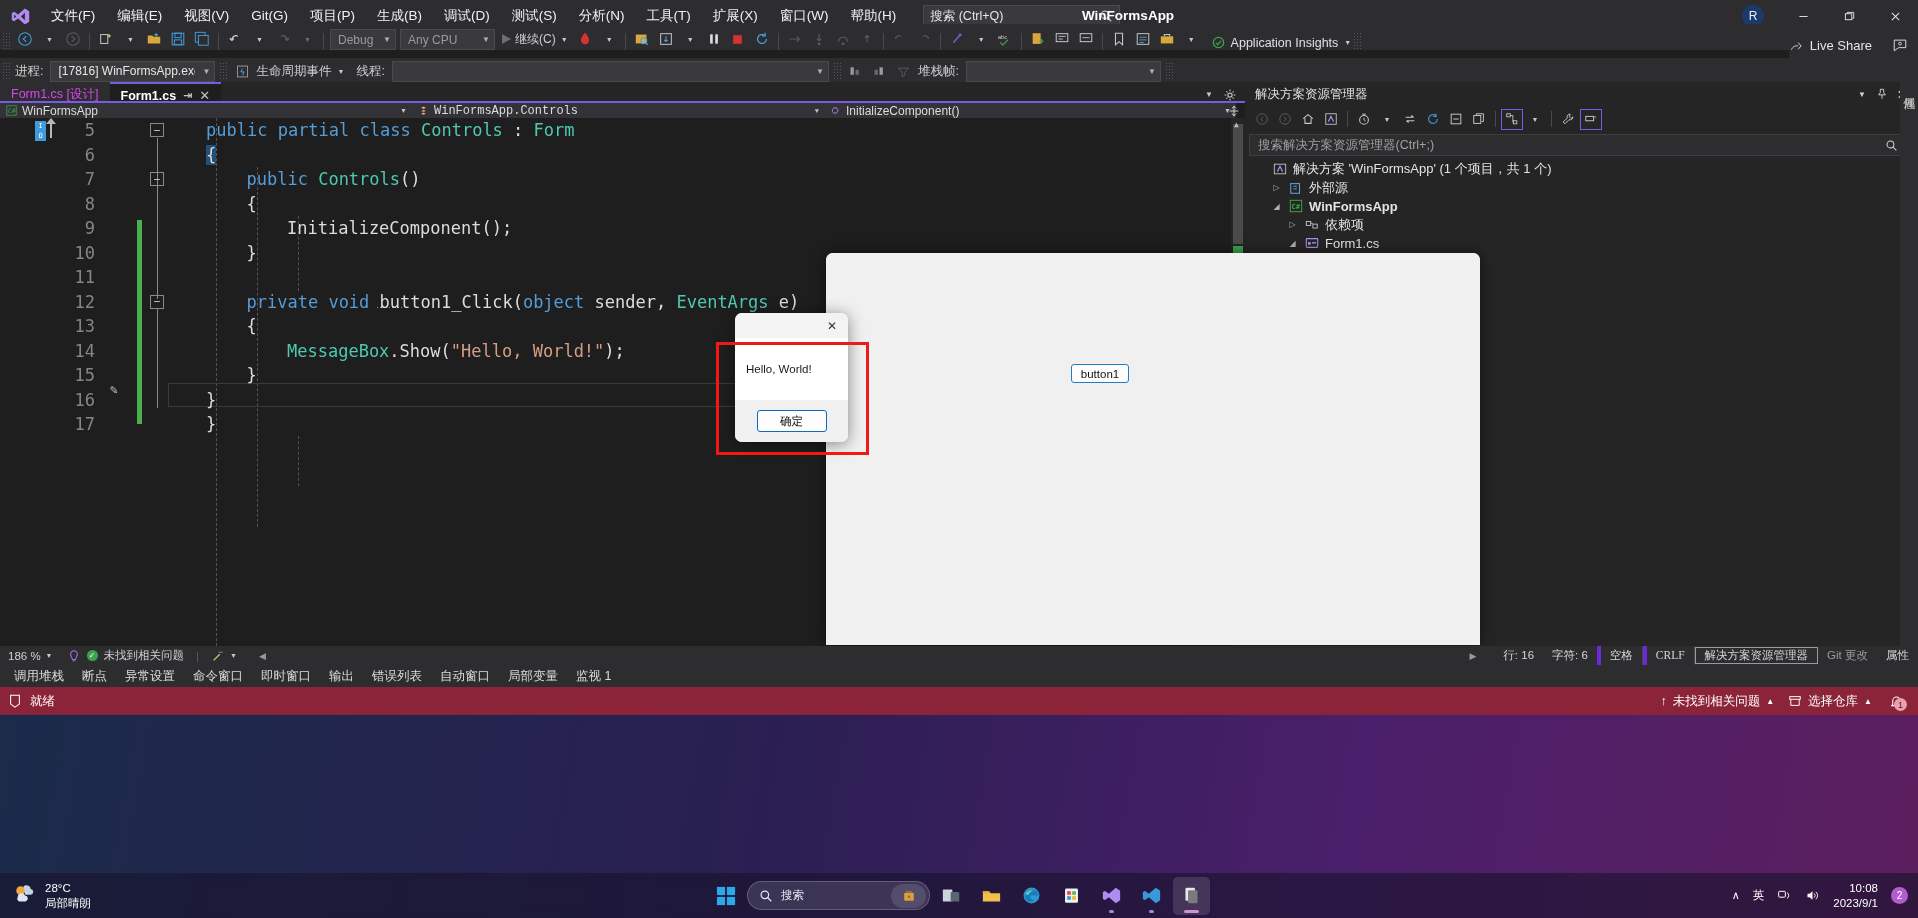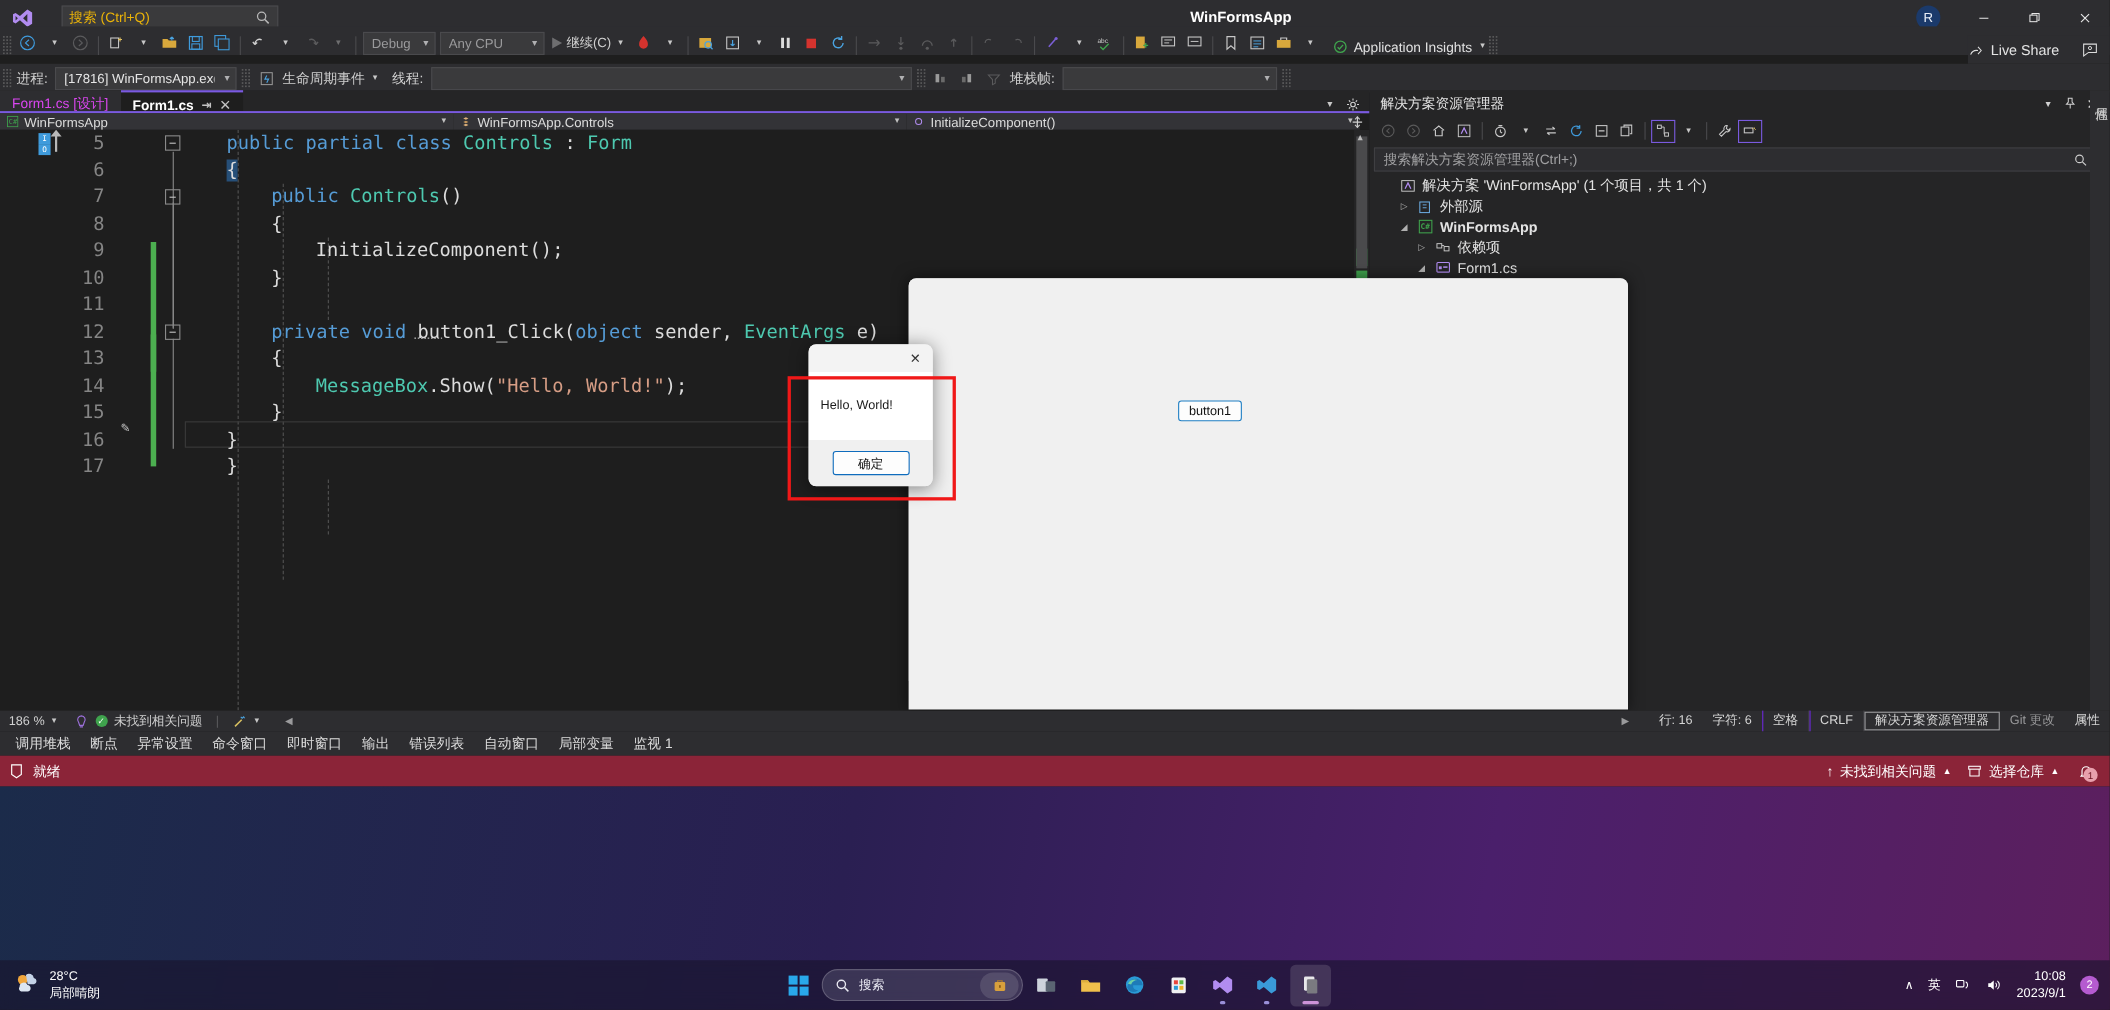--- a/index.html
+++ b/index.html
@@ -22,21 +22,21 @@
   }
   .vs-logo svg { width: 19px; height: 19px; }
   .menu-list { display: flex; align-items: center; height: 32px; }
   .menu-item {
     padding: 0 11px; height: 32px; line-height: 32px; font-size: 13.5px;
     color: #f1f1f1; cursor: default; white-space: nowrap;
   }
   .search-box {
     margin-left: 16px; width: 197px; height: 23px; background: #3a3a3c;
     border: 1px solid #4a4a4d; display: flex; align-items: center;
-    padding: 0 6px; color: #eab308; font-size: 12.5px; position: relative;
+    padding: 0 6px; color: #e5e5e5; font-size: 12.5px; position: relative;
   }
   .search-box .sb-text { flex: 1; }
   .search-box .sb-icon { width: 14px; height: 14px; opacity: .85; }
   .title-app-name {
     position: absolute; left: 1082px; top: 0; height: 32px; line-height: 32px;
     font-size: 13.5px; font-weight: bold; color: #fff;
   }
   .tb-right { position: absolute; right: 0; top: 0; height: 32px; display: flex; align-items: center; }
   .acct-badge {
     width: 22px; height: 22px; border-radius: 50%; background: #1b3a6b;
@@ -115,21 +115,21 @@
   .navrow {
     position: absolute; top: 103px; left: 0; width: 1245px; height: 15px;
     display: flex; align-items: center; font-size: 12px; color: #dcdcdc;
   }
   .navcell {
     height: 15px; display: flex; align-items: center; gap: 5px;
     background: #333337; padding: 0 6px; position: relative;
   }
   .navcell .ncaret { position: absolute; right: 5px; font-size: 7px; color: #c0c0c0; }
   .nav1 { width: 412px; }
-  .nav2 { width: 412px; }
+  .nav2 { width: 412px; font-family: Liberation Mono, monospace; }
   .nav3 { width: 412px; }
   .navbtn-right {
     position: absolute; right: 0; top: 0; width: 22px; height: 15px;
     display: flex; align-items: center; justify-content: center; color: #d0d0d0; font-size: 12px;
   }
 
   
   .editor {
     position: absolute; top: 118px; left: 0; width: 1245px; height: 528px;
     background: #1e1e1e; overflow: hidden;
@@ -178,21 +178,21 @@
     position: absolute; top: 646px; left: 0; width: 1918px; height: 19px;
     background: #2d2d30; display: flex; align-items: center; font-size: 11.5px; color: #d0d0d0;
   }
   .zoomsel { display: flex; align-items: center; gap: 5px; padding: 0 8px; }
   .ok-dot {
     width: 11px; height: 11px; border-radius: 50%; background: #3fa34d; color: #fff;
     font-size: 8px; display: flex; align-items: center; justify-content: center;
   }
   .ed-status-right { position: absolute; right: 0; top: 0; height: 19px; display: flex; align-items: center; gap: 0; }
   .st-cell { padding: 0 9px; height: 19px; line-height: 19px; font-size: 11.5px; color: #d6d6d6; white-space: nowrap; }
-  .st-cell.boxed { border-left: 1px solid #6d28d9; border-right: 1px solid #464649; }
+  .st-cell.boxed { border-left: 4px solid #6d28d9; border-right: 1px solid #464649; font-family: Liberation Serif, serif; }
   .st-cell.sel { border: 1px solid #9a9a9d; height: 17px; line-height: 15px; }
   .st-cell.dim { color: #9a9a9c; }
 
   
   .debug-tabs {
     position: absolute; top: 665px; left: 0; width: 1918px; height: 22px;
     background: #2d2d30; display: flex; align-items: center; padding-left: 5px;
     font-size: 12.5px; color: #dcdcdc; gap: 0;
   }
   .dtab { padding: 0 9px; height: 22px; line-height: 22px; white-space: nowrap; }
@@ -345,20 +345,35 @@
 </head>
 <body>
 
 <div id="app">
 
   <div class="vs-titlebar">
     <div class="vs-logo">
       <svg viewBox="0 0 24 24">
           <path d="M17.5 2 23 5.5v13L17.5 22 9 14.5 4 18l-3-1.6V7.6L4 6l5 3.5L17.5 2zm0 5.2L12.6 12l4.9 4.8V7.2zM4 9.4v5.2L6.6 12 4 9.4z" fill="#b18cf0"></path>
         </svg>
+    </div>
+    <div class="menu-list">
+      <div class="menu-item">文件(F)</div>
+      <div class="menu-item">编辑(E)</div>
+      <div class="menu-item">视图(V)</div>
+      <div class="menu-item">Git(G)</div>
+      <div class="menu-item">项目(P)</div>
+      <div class="menu-item">生成(B)</div>
+      <div class="menu-item">调试(D)</div>
+      <div class="menu-item">测试(S)</div>
+      <div class="menu-item">分析(N)</div>
+      <div class="menu-item">工具(T)</div>
+      <div class="menu-item">扩展(X)</div>
+      <div class="menu-item">窗口(W)</div>
+      <div class="menu-item">帮助(H)</div>
     </div>
     <div class="search-box">
       <span class="sb-text">搜索 (Ctrl+Q)</span>
       <span class="sb-icon">
         <svg viewBox="0 0 16 16" width="14" height="14">
             <circle cx="6.7" cy="6.7" r="4.3" fill="none" stroke="#cfcfcf" stroke-width="1.3"></circle>
             <line x1="10" y1="10" x2="14" y2="14" stroke="#cfcfcf" stroke-width="1.5"></line>
           </svg>
       </span>
     </div>

